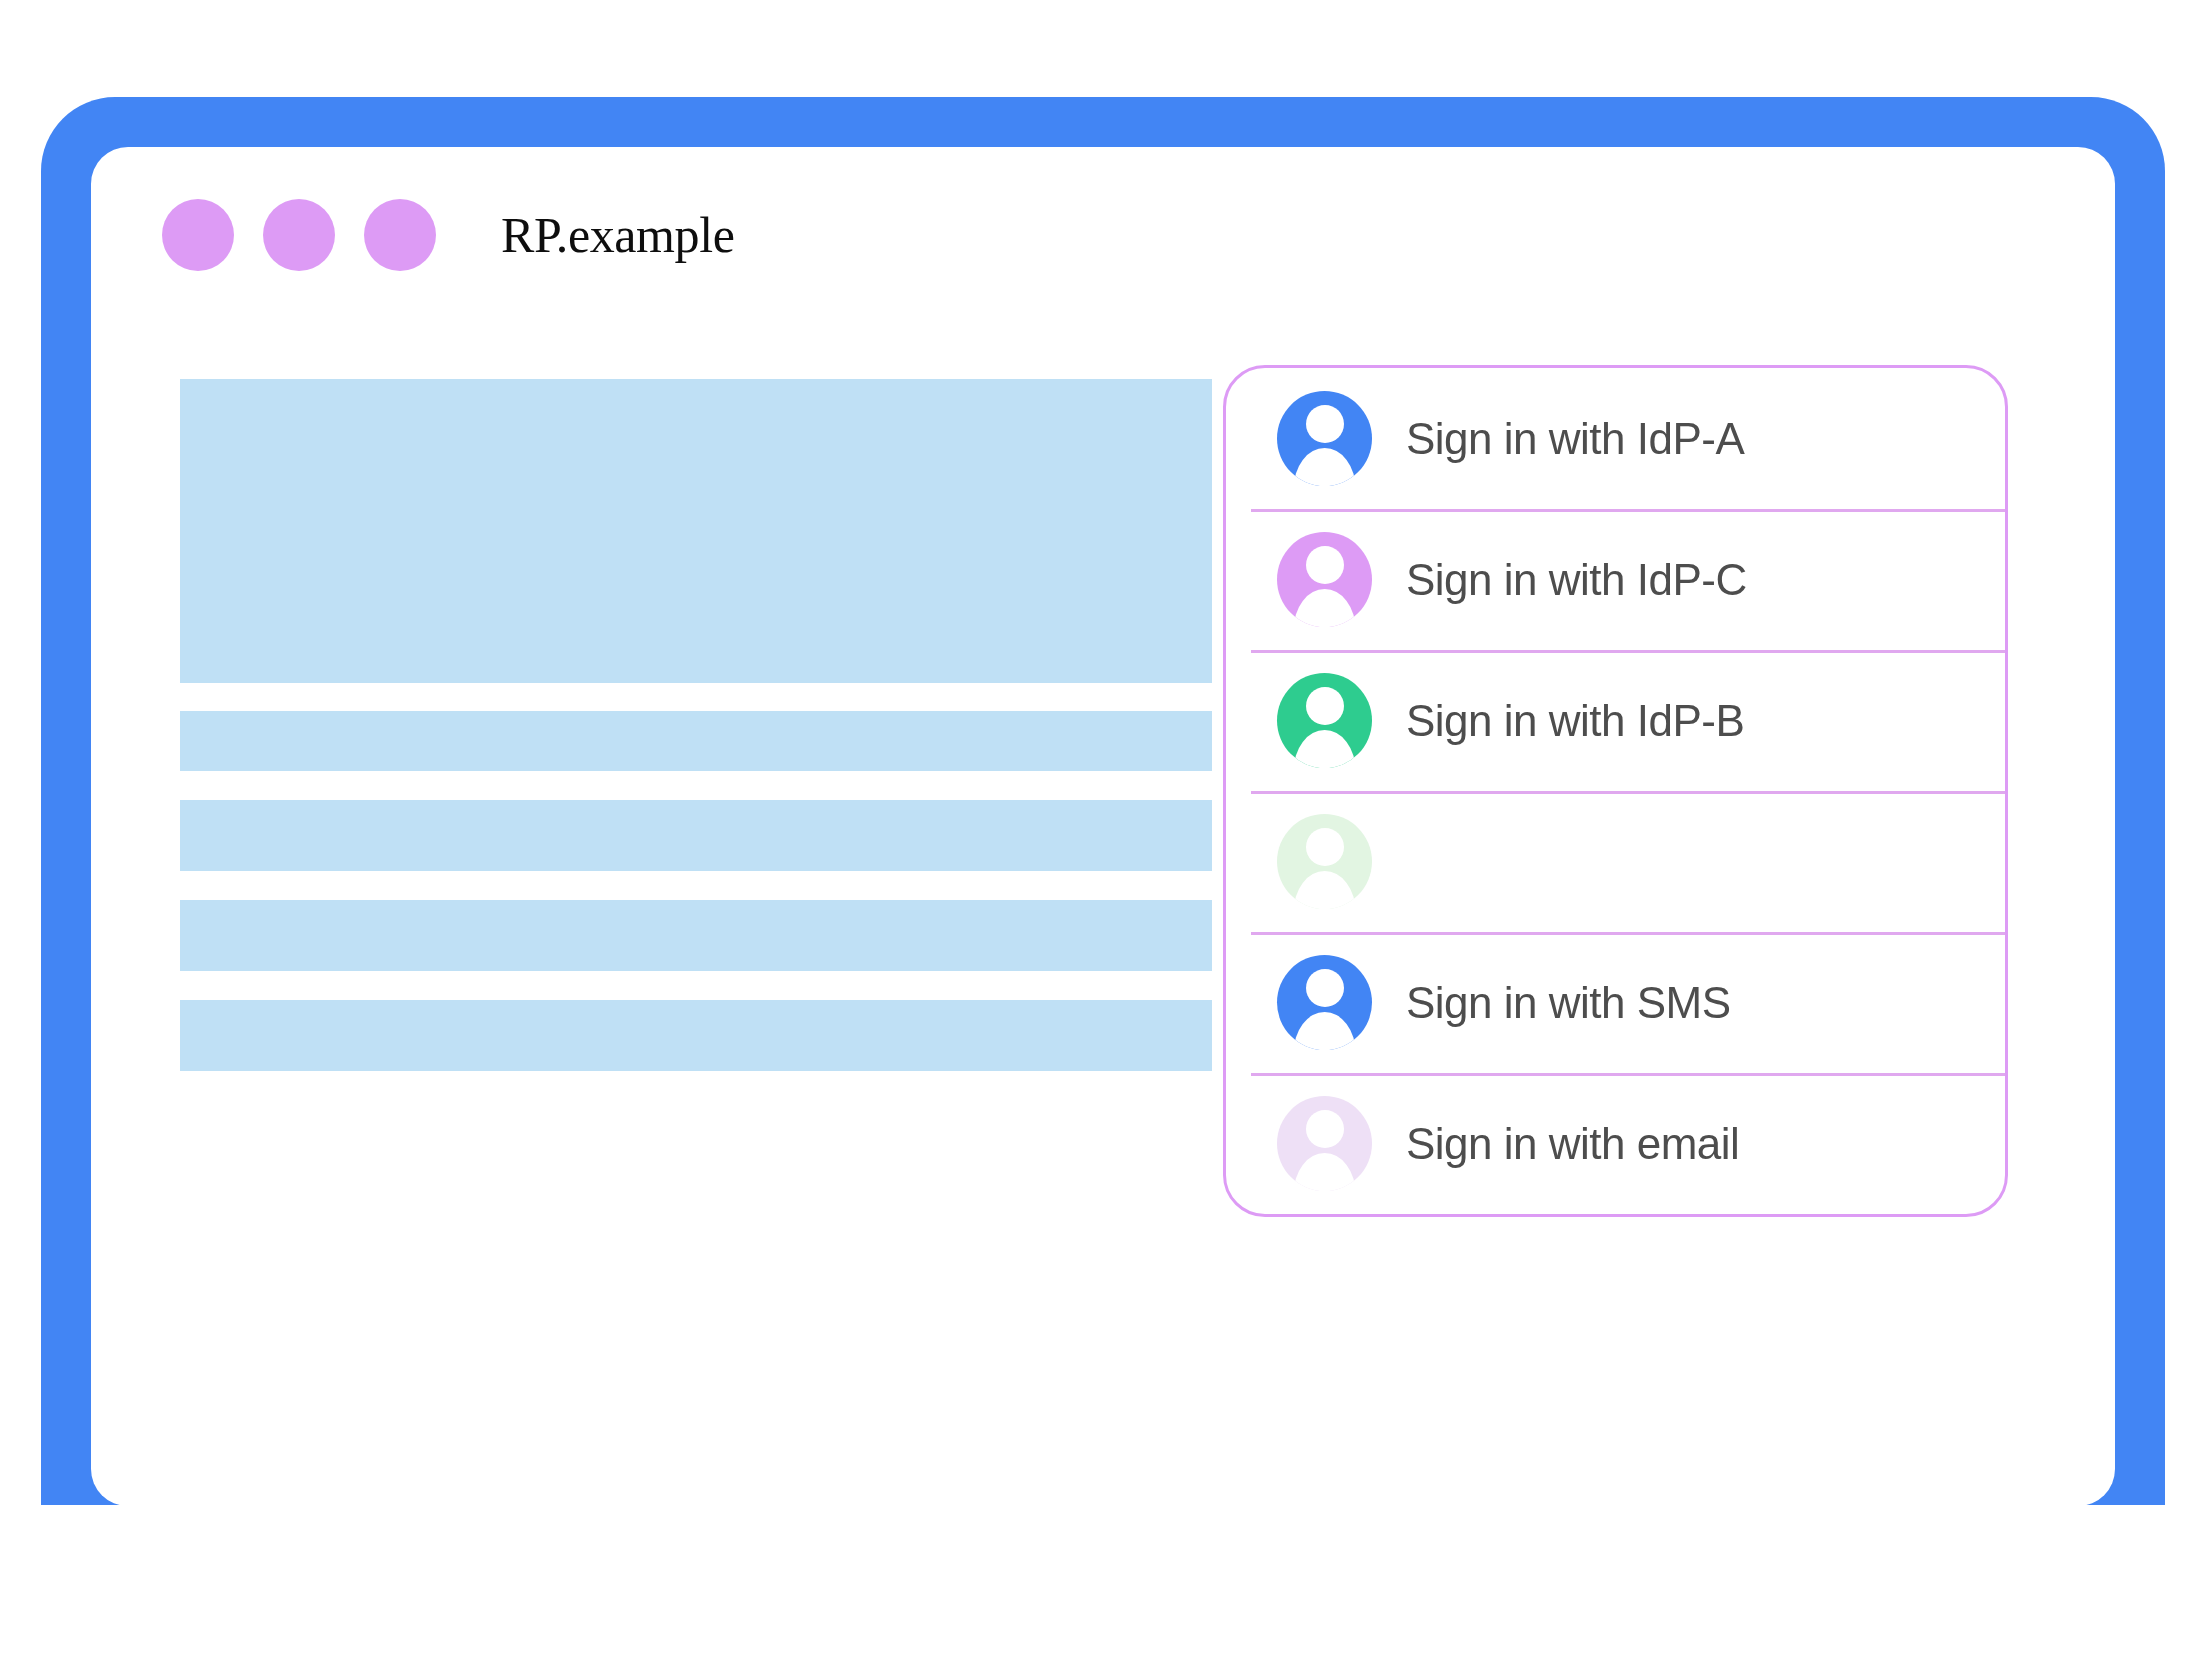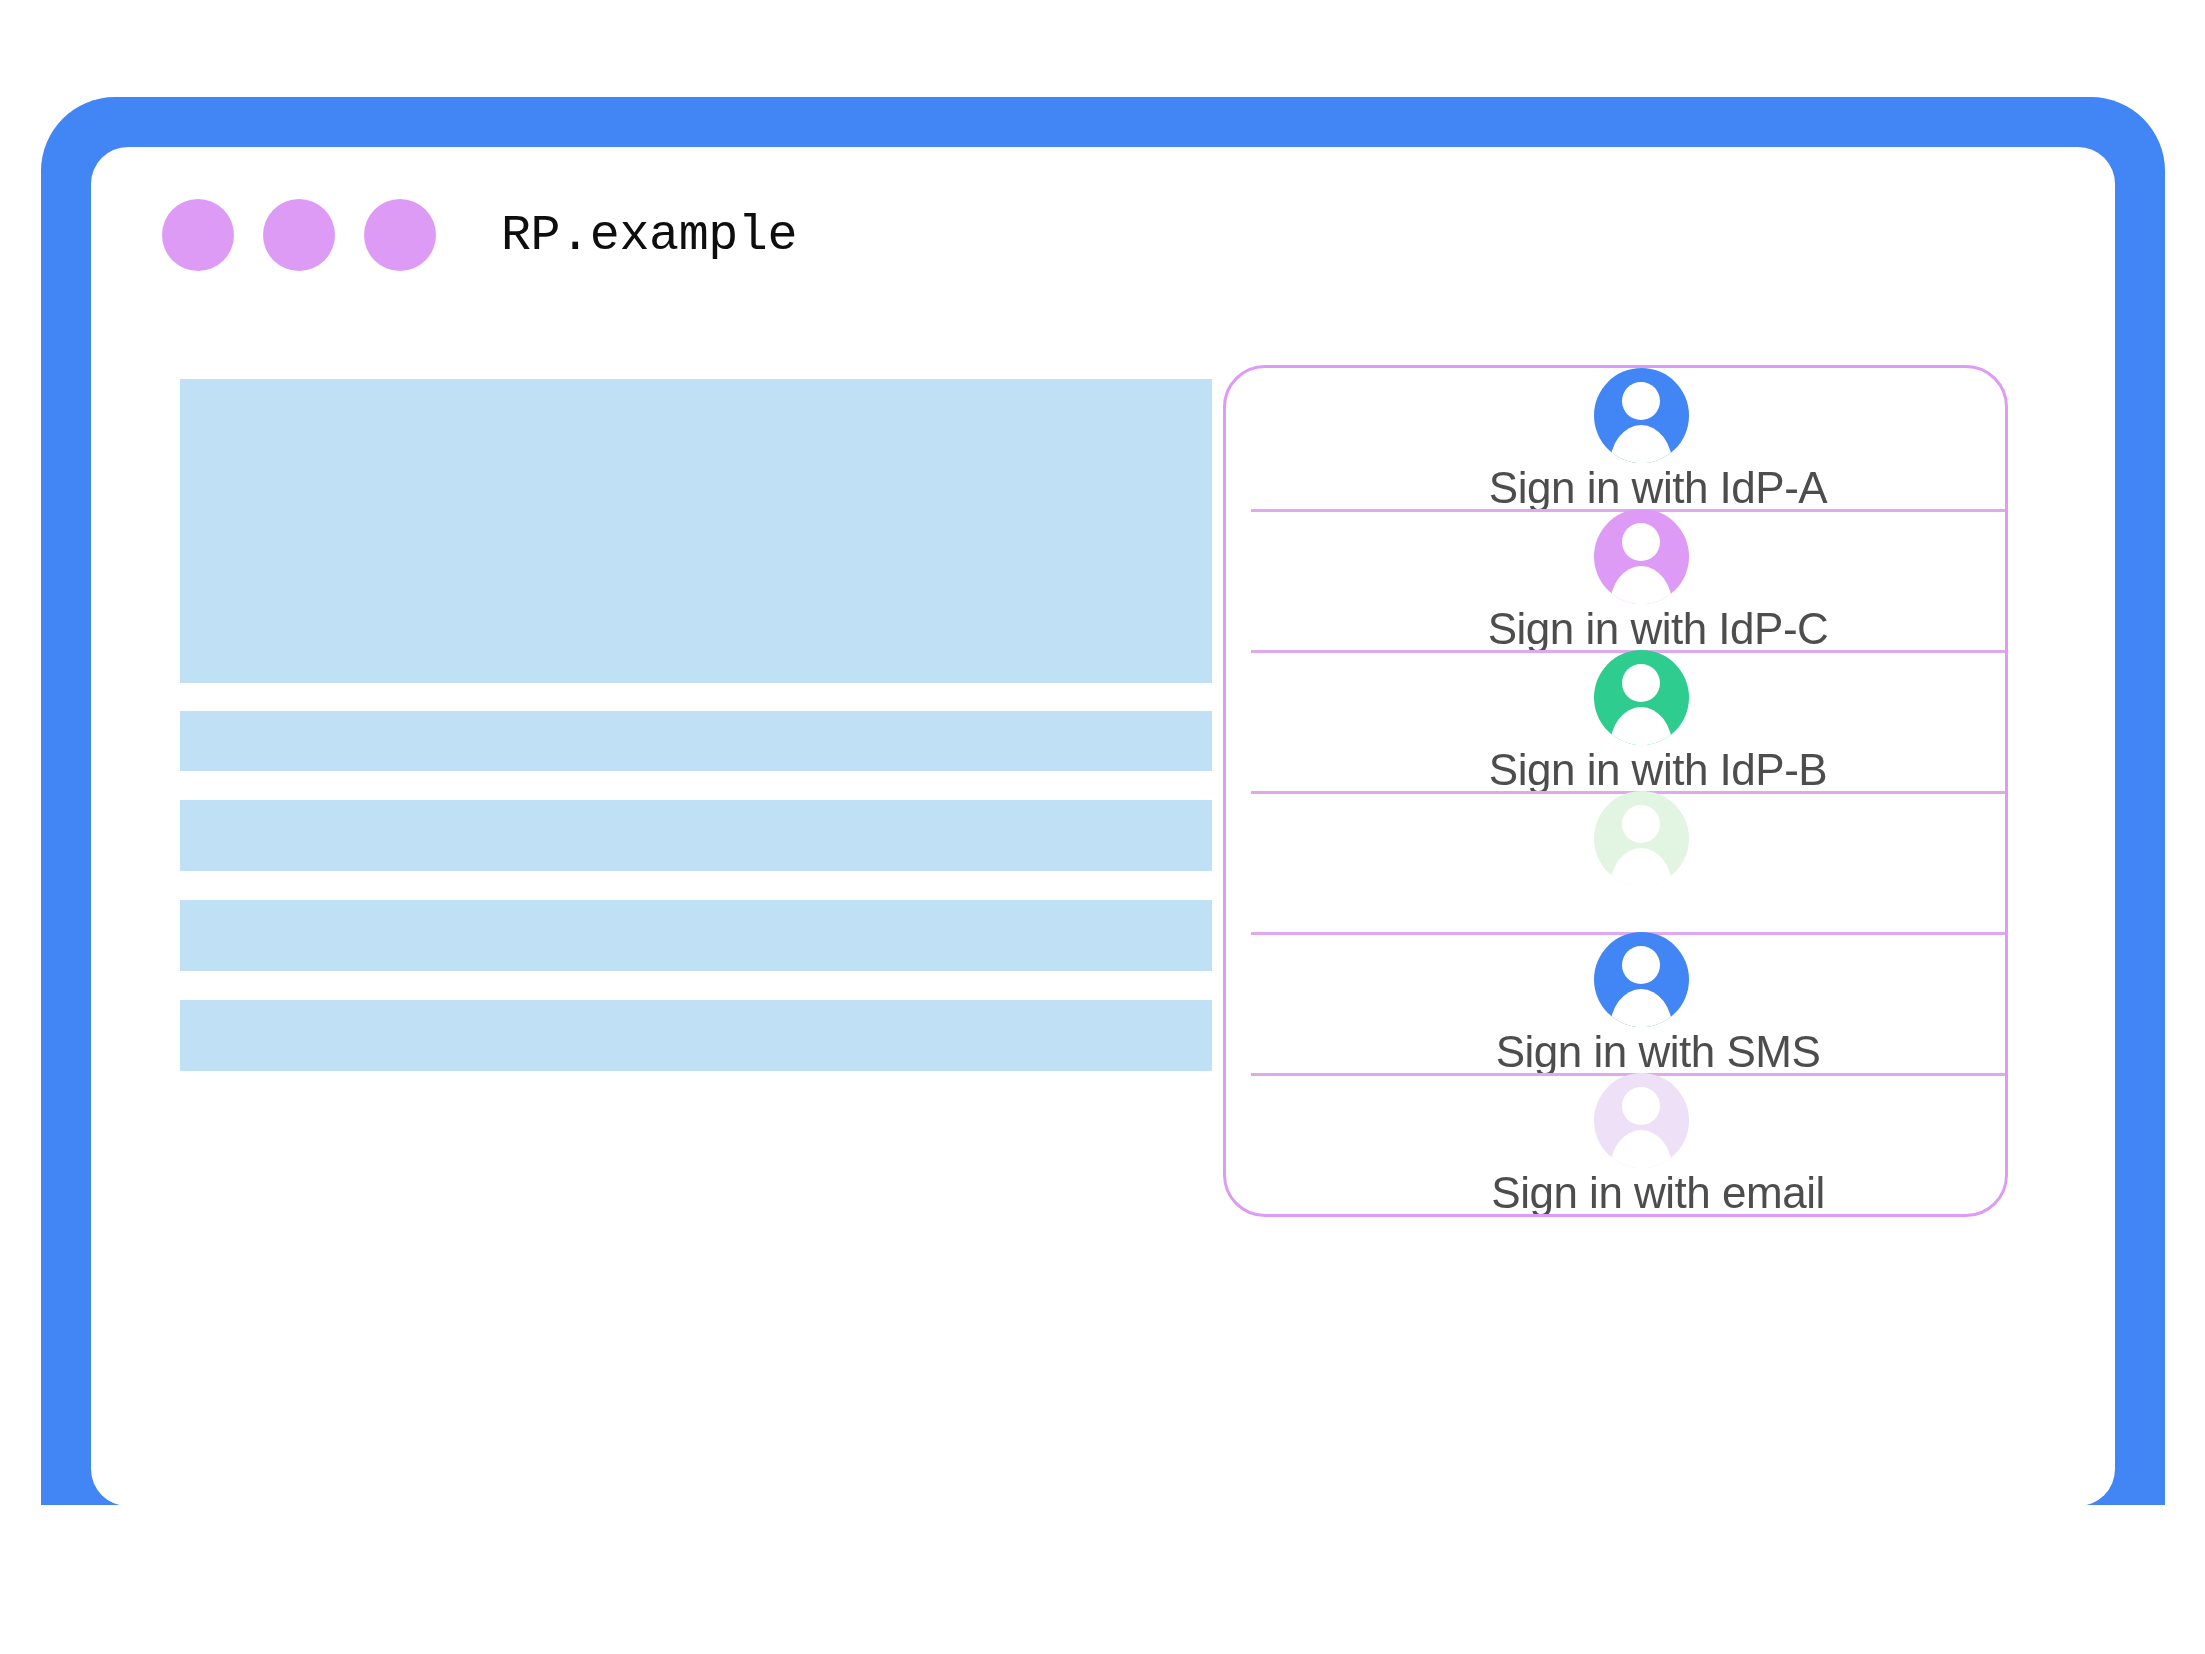--- a/index.html
+++ b/index.html
@@ -116,21 +116,21 @@
   .win-dot {
     width: 72px;
     height: 72px;
     border-radius: 50%;
     background: #dd9bf5;
   }
   .page-title {
     margin-left: 65px;
     font-size: 50px;
     color: #0e0e0e;
-    font-family: Liberation Mono, monospace;
+    font-family: Liberation Serif, serif;
     letter-spacing: -0.4px;
     white-space: nowrap;
   }
 
   
   .content-area {
     position: absolute;
     left: 0;
     top: 176px;
     width: 100%;
@@ -165,21 +165,20 @@
     overflow: hidden;
   }
   .signin-row {
     display: flex;
     align-items: center;
     height: 141px;
     padding-left: 51px;
     box-sizing: border-box;
     position: relative;
     cursor: pointer;
-    flex-direction: column;
   }
   .signin-row + .signin-row::before {
     content: "";
     position: absolute;
     left: 25px;
     right: 0;
     top: 0;
     height: 2.6px;
     background: #e0a8ef;
   }

